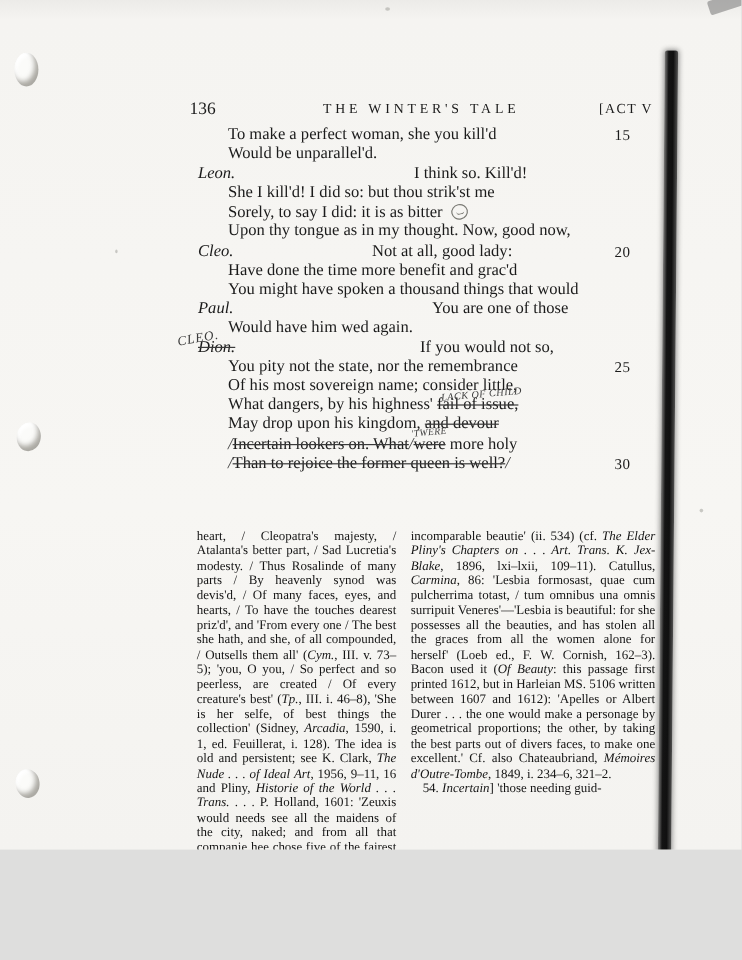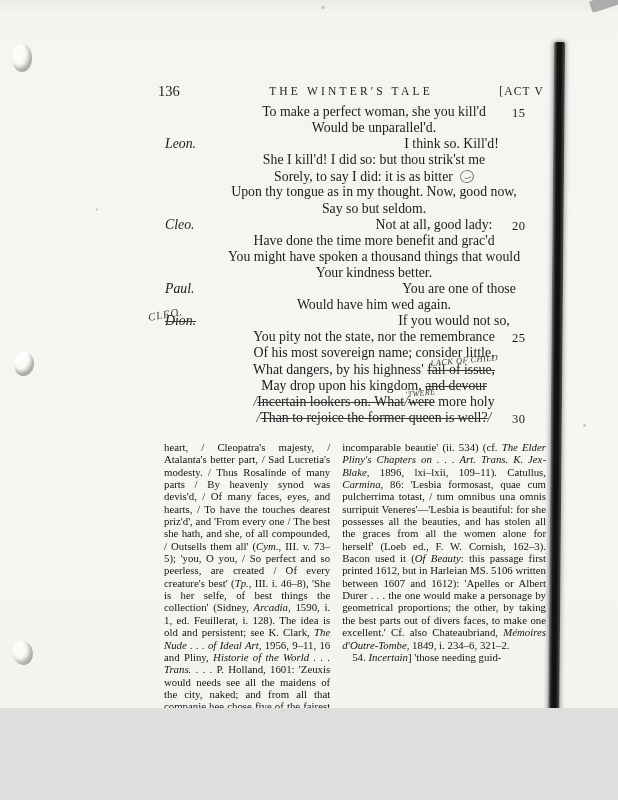--- a/index.html
+++ b/index.html
@@ -19,21 +19,21 @@
   .hole2{left:14px;top:352px;height:24px;transform:rotate(8deg);}
   .hole3{left:13px;top:641px;height:24px;transform:rotate(-6deg);}
   .speck{position:absolute;border-radius:50%;background:#9a9a94;opacity:.5;}
   
   .header{position:absolute;left:158px;top:83px;width:386px;height:17px;}
   .pgnum{position:absolute;left:0;top:0;font-size:14.5px;}
   .rtitle{position:absolute;left:50%;top:2px;transform:translateX(-50%);font-size:11.5px;
     letter-spacing:3.2px;white-space:nowrap;}
   .acthdr{position:absolute;right:0;top:2px;font-size:11.5px;letter-spacing:1.2px;white-space:nowrap;}
   
-  .verse{position:absolute;left:163px;top:104px;width:395px;font-size:13.8px;text-align:center;}
+  .verse{position:absolute;left:163px;top:104px;width:395px;font-size:13.8px;}
   .vline{position:relative;padding-left:27px;height:16.1px;line-height:16.1px;white-space:nowrap;}
   .prefix{position:absolute;left:2px;top:0;}
   .vbody{display:inline-block;}
   .lnum{position:absolute;left:349px;top:1px;font-size:12.5px;letter-spacing:.5px;}
   .it{font-style:italic;}
   .strike{text-decoration:line-through;text-decoration-color:#3a3a3a;text-decoration-thickness:1.3px;}
   .hw{font-style:italic;color:#3f3f3f;}
   .rel{position:relative;}
   .above{position:absolute;left:2px;bottom:70%;font-size:8.5px;line-height:1;letter-spacing:.4px;
     color:#3c3c3c;transform:rotate(-5deg);transform-origin:left bottom;white-space:nowrap;font-style:italic;}
@@ -72,25 +72,23 @@
     <span class="acthdr">[ACT V</span>
   </div>
 
   <div class="verse">
       <div class="vline"><span class="vbody"><span class="">To make a perfect woman, she you kill'd</span></span><span class="lnum">15</span></div>
       <div class="vline"><span class="vbody"><span class="">Would be unparallel'd.</span></span></div>
       <div class="vline"><span class="prefix"><span class="it">Leon.</span></span><span class="vbody" style="margin-left: 155px;"><span class="">I think so. Kill'd!</span></span></div>
       <div class="vline"><span class="vbody"><span class="">She I kill'd! I did so: but thou strik'st me</span></span></div>
       <div class="vline"><span class="vbody"><span class="">Sorely, to say I did: it is as bitter</span><span class="circle-mark"></span></span></div>
       <div class="vline"><span class="vbody"><span class="">Upon thy tongue as in my thought. Now, good now,</span></span></div>
-      <div class="vline"><span class="vbody"><span class="">Say so but seldom.</span></span></div>
       <div class="vline"><span class="prefix"><span class="it">Cleo.</span></span><span class="vbody" style="margin-left: 120px;"><span class="">Not at all, good lady:</span></span><span class="lnum">20</span></div>
       <div class="vline"><span class="vbody"><span class="">Have done the time more benefit and grac'd</span></span></div>
       <div class="vline"><span class="vbody"><span class="">You might have spoken a thousand things that would</span></span></div>
-      <div class="vline"><span class="vbody"><span class="">Your kindness better.</span></span></div>
       <div class="vline"><span class="prefix"><span class="it">Paul.</span></span><span class="vbody" style="margin-left: 170px;"><span class="">You are one of those</span></span></div>
       <div class="vline"><span class="vbody"><span class="">Would have him wed again.</span></span></div>
       <div class="vline"><span class="prefix"><span class="it strike rel">Dion.<span class="hw above above-cleo">CLEO.</span></span></span><span class="vbody" style="margin-left: 160px;"><span class="">If you would not so,</span></span></div>
       <div class="vline"><span class="vbody"><span class="">You pity not the state, nor the remembrance</span></span><span class="lnum">25</span></div>
       <div class="vline"><span class="vbody"><span class="">Of his most sovereign name; consider little,</span></span></div>
       <div class="vline"><span class="vbody"><span class="">What dangers, by his highness' </span><span class="strike rel">fail of issue,<span class="hw above above-lack">LACK OF CHILD</span></span></span></div>
       <div class="vline"><span class="vbody"><span class="">May drop upon his kingdom, </span><span class="strike">and devour</span></span></div>
       <div class="vline"><span class="vbody"><span class="hw">/</span><span class="strike">Incertain lookers on. What</span><span class="hw">/</span><span class="strike rel">were<span class="hw above above-twere">'TWERE</span></span><span class=""> more holy</span></span></div>
       <div class="vline"><span class="vbody"><span class="hw">/</span><span class="strike">Than to rejoice the former queen is well?</span><span class="hw">/</span></span><span class="lnum">30</span></div>
     </div>

